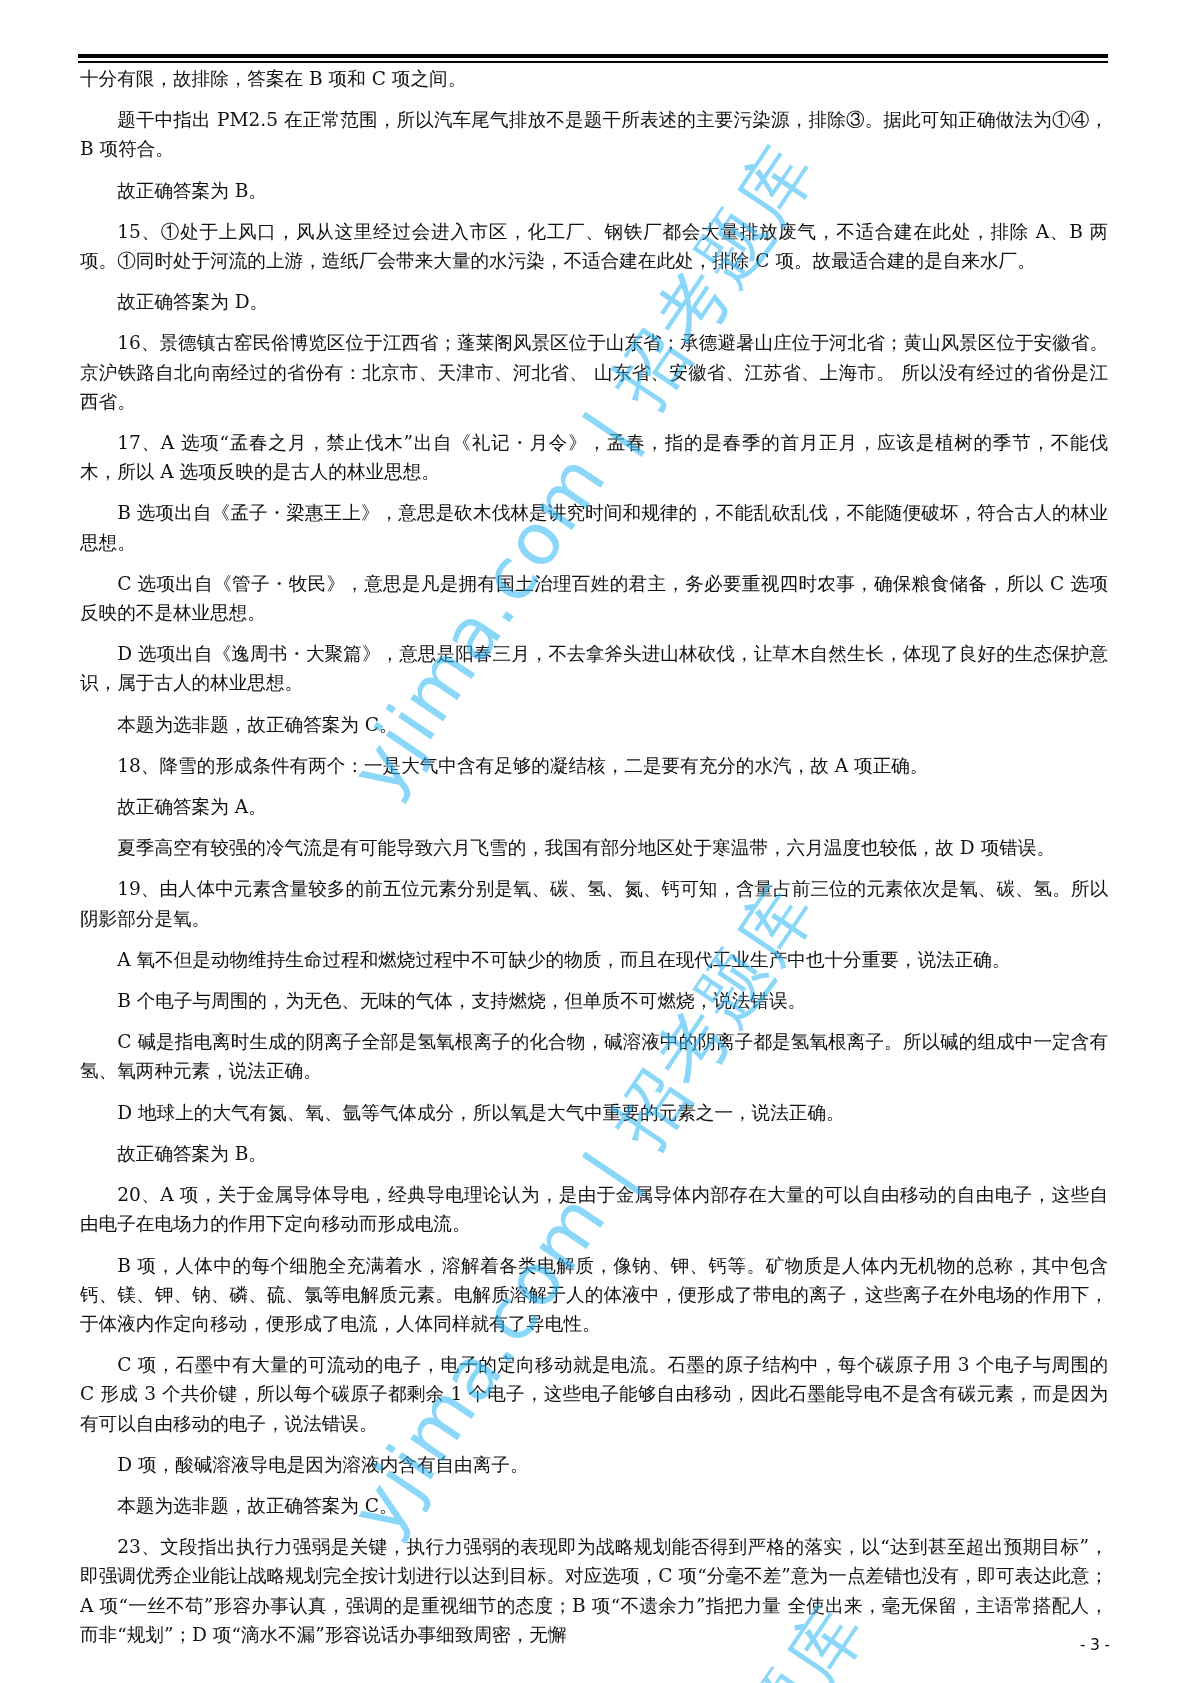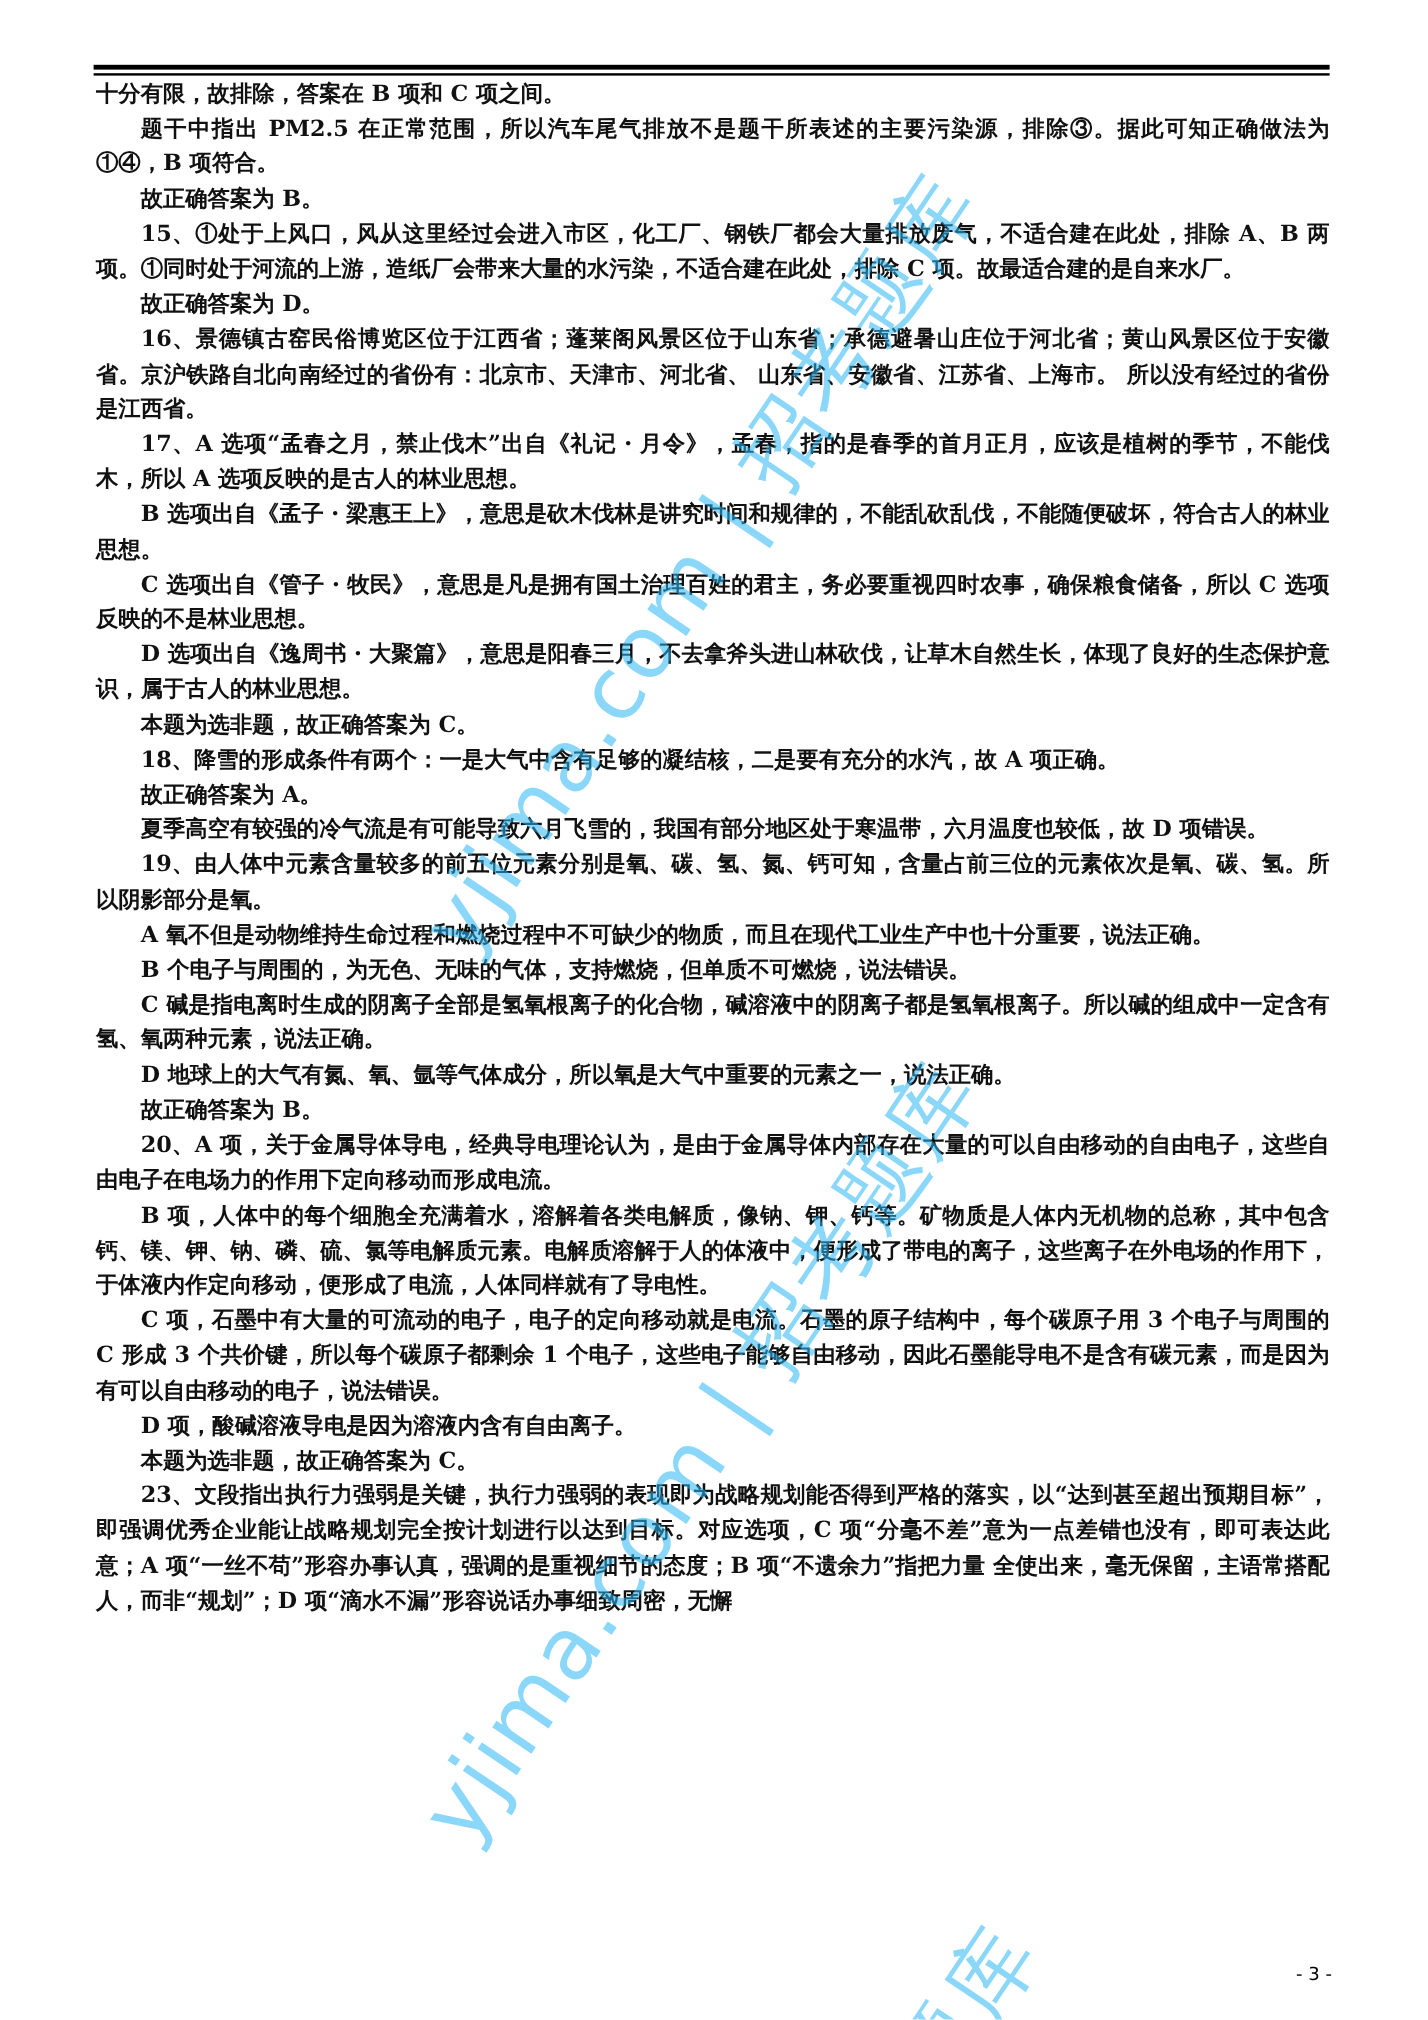--- a/index.html
+++ b/index.html
@@ -6,22 +6,22 @@
   body { width: 1190px; height: 1683px; position: relative; overflow: hidden; }
   .page { position: absolute; left: 0; top: 0; width: 1190px; height: 1683px; background: #fff; }
   .rule-thick { position: absolute; left: 78px; top: 54px; width: 1030px; height: 4px; background: #000; }
   .rule-thin { position: absolute; left: 78px; top: 61px; width: 1030px; height: 1.5px; background: #000; }
   .body-text {
     position: absolute; left: 80px; top: 64px; width: 1028px;
     font-family: "DejaVu Serif", "Liberation Serif", serif;
     font-size: 18.6px; line-height: 29.2px; color: #111;
     text-align: justify;
   }
-  .body-text p { margin: 0; font-weight: bold; }
-  .body-text p.indent { text-indent: 2em; }
+  .body-text p { margin: 0; }
+  .body-text p.indent { text-indent: 2em; margin-top: 12px; }
   .page-number {
     position: absolute; left: 1080px; top: 1636px;
     font-family: "DejaVu Sans", "Liberation Sans", sans-serif; font-size: 15px; color: #000;
   }
   .watermark-layer { position: absolute; left: 0; top: 0; width: 1190px; height: 1683px; pointer-events: none; overflow: hidden; }
   .wm {
     position: absolute; white-space: nowrap;
     font-family: "DejaVu Sans", "Liberation Sans", sans-serif;
     font-size: 72px; color: rgba(41, 182, 246, 0.55);
     transform-origin: 0 0; transform: rotate(-56deg);

